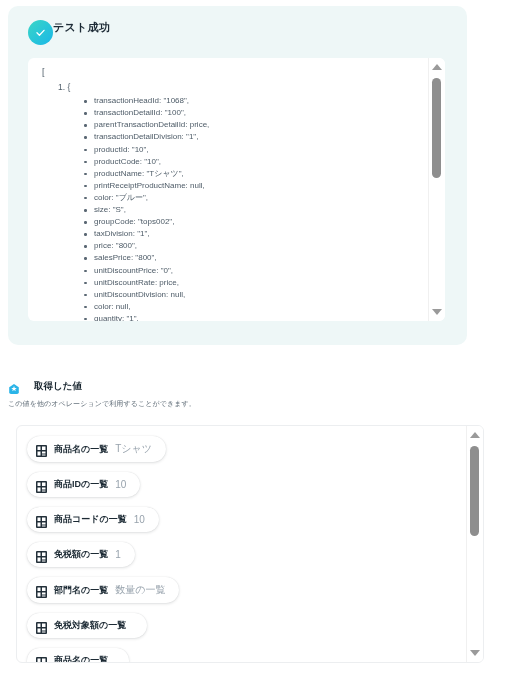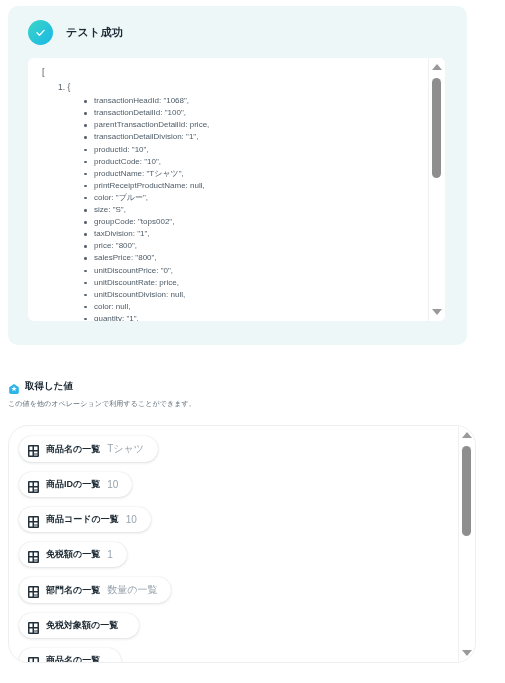--- a/index.html
+++ b/index.html
@@ -21,22 +21,20 @@
     left: 8px;
     top: 6px;
     width: 459px;
     height: 339px;
     background: #eef7f7;
     border-radius: 10px;
     box-sizing: border-box;
   }
   .success-header {
     display: flex;
-    align-items: center;
-    gap: 13px;
     padding: 14px 0 0 20px;
   }
   .check-badge {
     width: 25px;
     height: 25px;
     border-radius: 50%;
     background: linear-gradient(135deg, #3ad6c6 0%, #19b7e8 100%);
     display: flex;
     align-items: center;
     justify-content: center;
@@ -146,21 +144,21 @@
   
   .values-section {
     position: absolute;
     left: 0;
     top: 380px;
     width: 505px;
   }
   .values-head {
     display: flex;
     align-items: center;
-    gap: 5px;
+    gap: 14px;
     padding-left: 8px;
   }
   .star-badge {
     width: 12px;
     height: 12px;
     flex: 0 0 auto;
   }
   .values-title {
     font-size: 9.5px;
     font-weight: bold;
@@ -169,27 +167,27 @@
   .values-sub {
     margin-top: 6px;
     padding-left: 8px;
     font-size: 7px;
     color: #5d6a75;
     letter-spacing: .1px;
   }
 
   .values-card {
     position: absolute;
-    left: 8px;
+    left: 16px;
     top: 45px;
     width: 468px;
     height: 238px;
     background: #ffffff;
     border: 1px solid #eceef0;
-    border-radius: 20px;
+    border-radius: 6px;
     box-sizing: border-box;
     overflow: hidden;
   }
   .values-scrollport {
     position: absolute;
     left: 0; top: 0;
     right: 16px; bottom: 0;
     overflow: hidden;
     padding: 10px 0 0 10px;
   }

